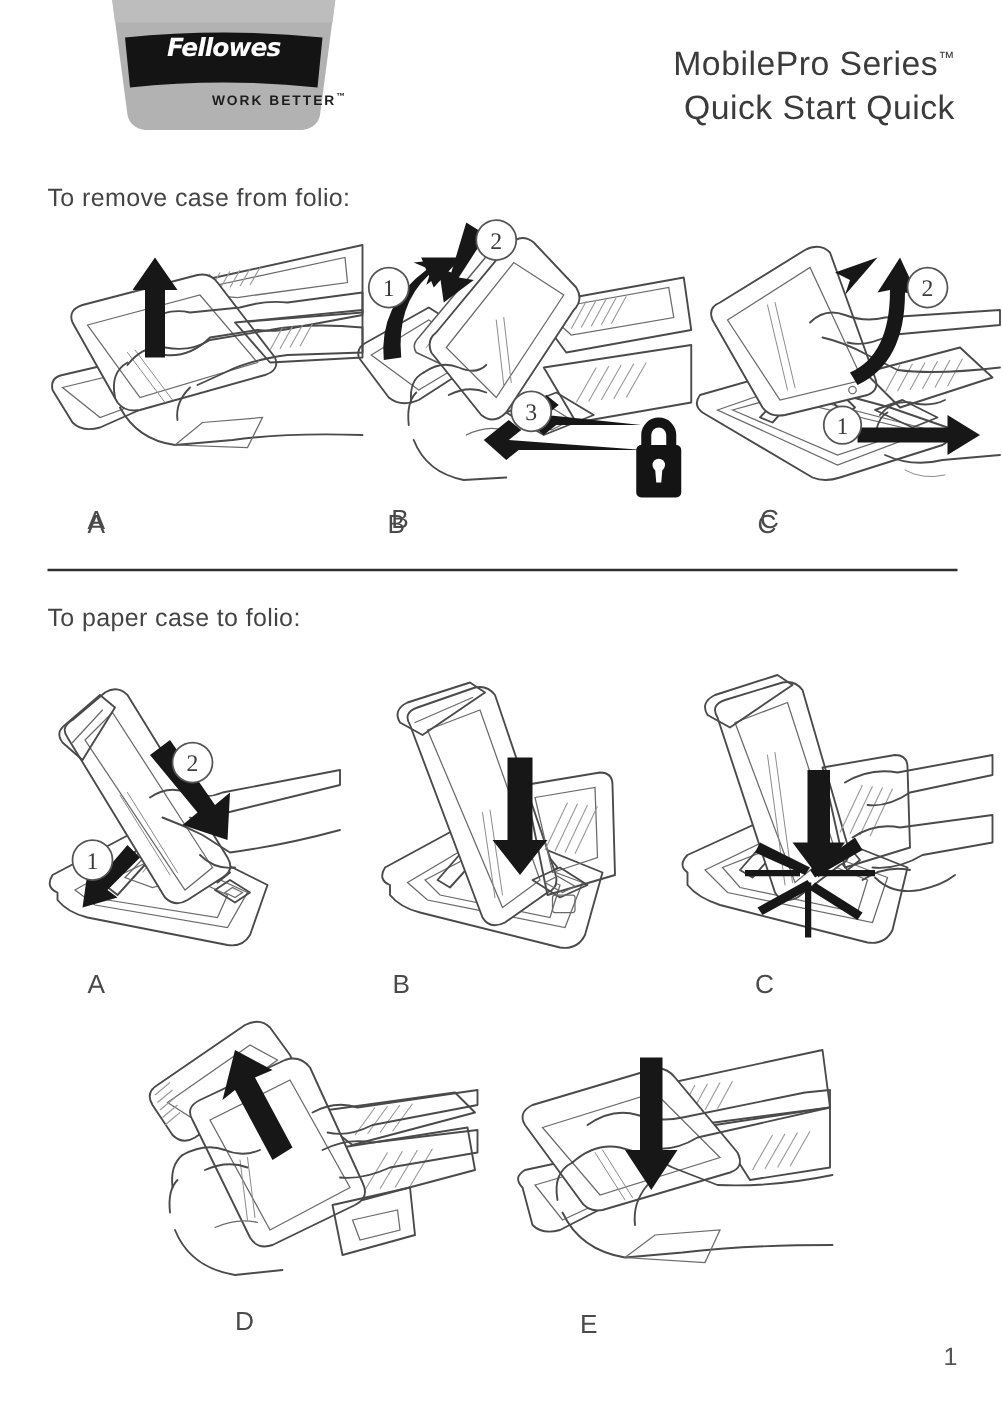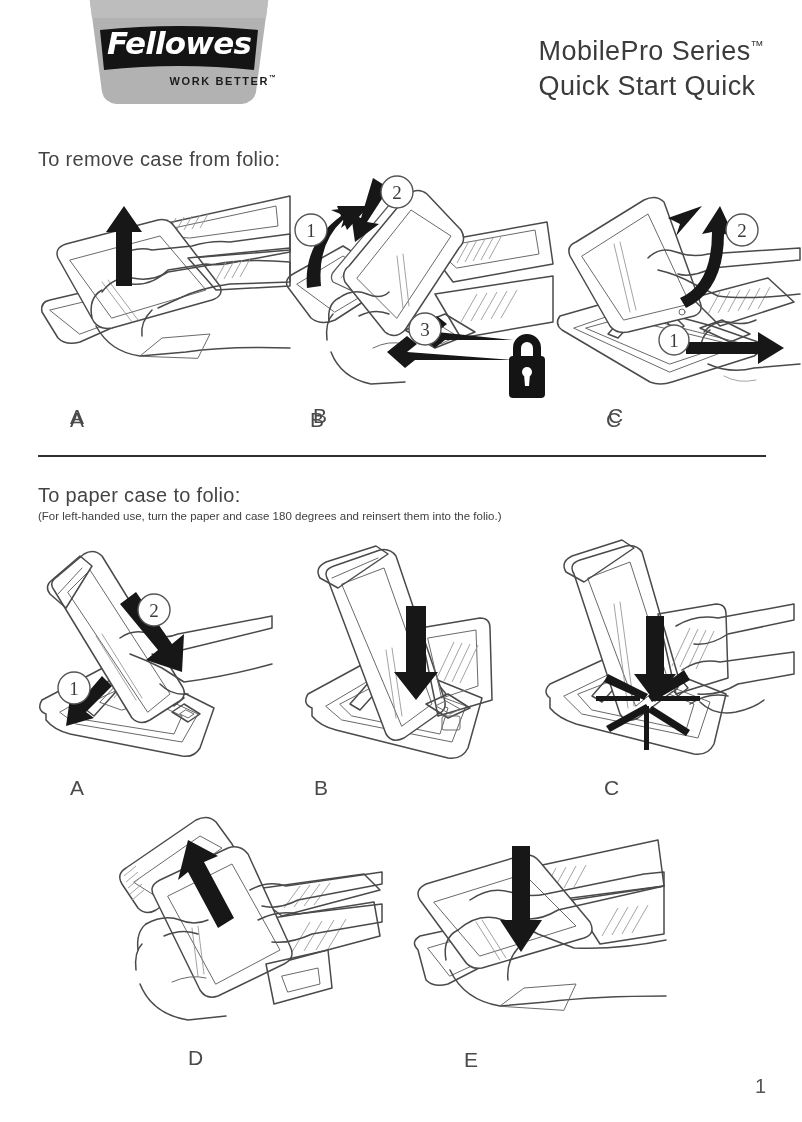--- a/index.html
+++ b/index.html
@@ -20,36 +20,37 @@
   .logo-badge svg{display:block;}
   .brand-wordmark{
     position:absolute;left:0;top:0;width:222px;height:112px;
     pointer-events:none;
   }
   .brand-name{
     position:absolute;left:0;top:32px;width:222px;
     text-align:center;
     font-family:"DejaVu Sans", sans-serif;
     font-weight:bold;font-style:italic;
-    font-size:31px;letter-spacing:-0.8px;
+    font-size:20px;letter-spacing:-0.8px;
     color:#ffffff;
     line-height:1;
   }
   .brand-tag{
     position:absolute;left:0;top:78px;width:208px;
     text-align:right;
     font-family:"Liberation Sans", sans-serif;
     font-weight:bold;
     font-size:11px;letter-spacing:1.6px;
     color:#1c1c1c;
   }
   .brand-tag .tm{font-size:7px;vertical-align:super;letter-spacing:0;}
 
   .title-block{
     position:absolute;right:38px;top:34px;
+    text-align:right;
     font-family:"Liberation Sans", sans-serif;
     font-weight:300;
     color:#3b3b3b;
   }
   .title-line{
     font-size:27px;line-height:1.28;letter-spacing:0.4px;
     white-space:nowrap;
   }
   .title-line .tm{font-size:13px;vertical-align:super;}
 
@@ -316,21 +317,20 @@
     </svg>
   </div>
 
   <div class="panel-letter" style="left:70px;top:408px;">A</div>
   <div class="panel-letter" style="left:310px;top:408px;">B</div>
   <div class="panel-letter" style="left:606px;top:408px;">C</div>
 
   <div class="divider"></div>
 
   <div class="section-head" style="top:484px;">To paper case to folio:</div>
-  <div class="section-sub" style="top:510px;">(For left-handed use, turn the paper and case 180 degrees and reinsert them into the folio.)</div>
 
   <div class="panel" style="left:32px;top:548px;">
     <svg width="240" height="230" viewBox="0 0 240 230">
 
       <path class="ln" d="M14 166 Q4 162 10 152 L86 112 L182 160 L168 200 Q162 210 150 208 L38 186 Q22 182 14 172 Z"></path>
       <path class="ln-thin" d="M28 164 L88 130 L166 166 L150 194 L44 176 Z"></path>
       <path class="ln-thin" d="M42 162 L90 140 L150 168 L142 186 L54 172 Z"></path>
 
       <path class="ln" d="M52 160 L110 96 L120 104 L62 168 Z"></path>
       <path class="ln" d="M110 96 L152 150 L142 158 L100 104 Z"></path>

